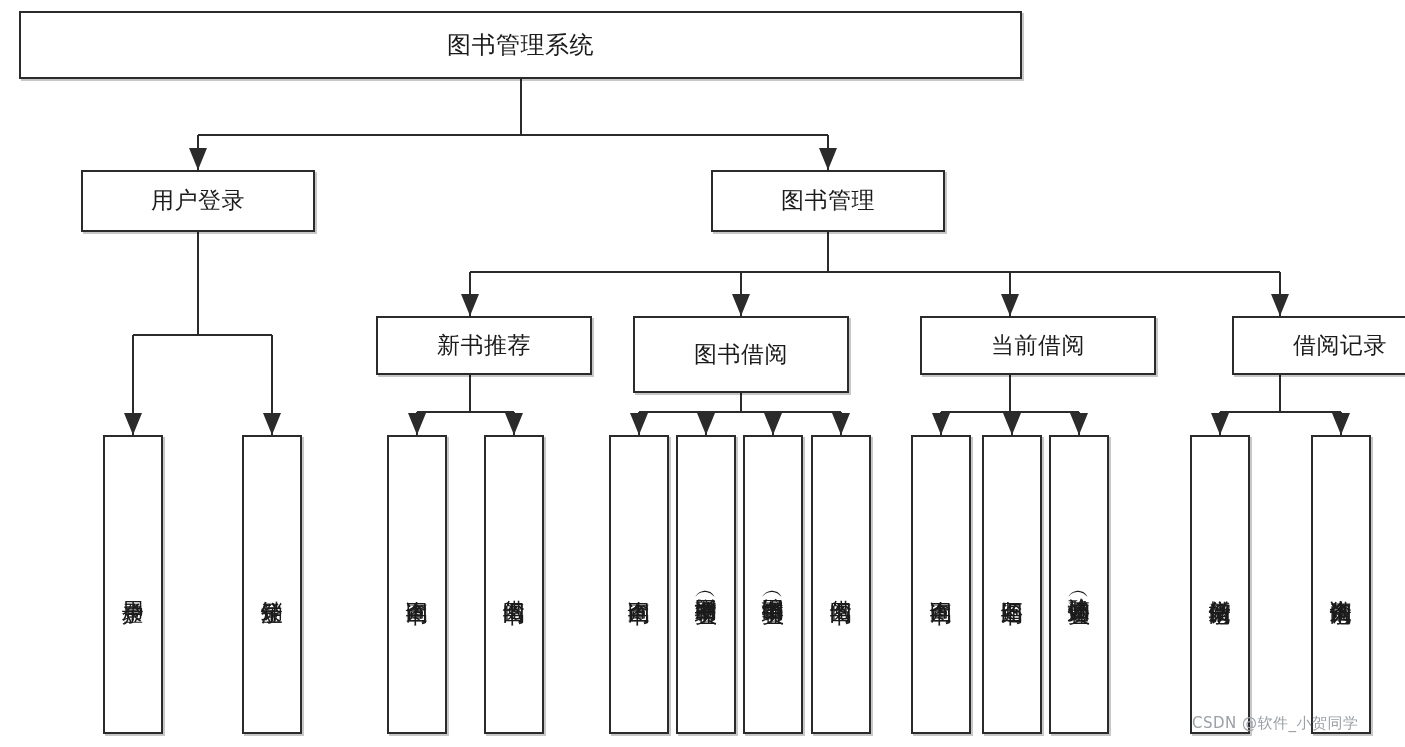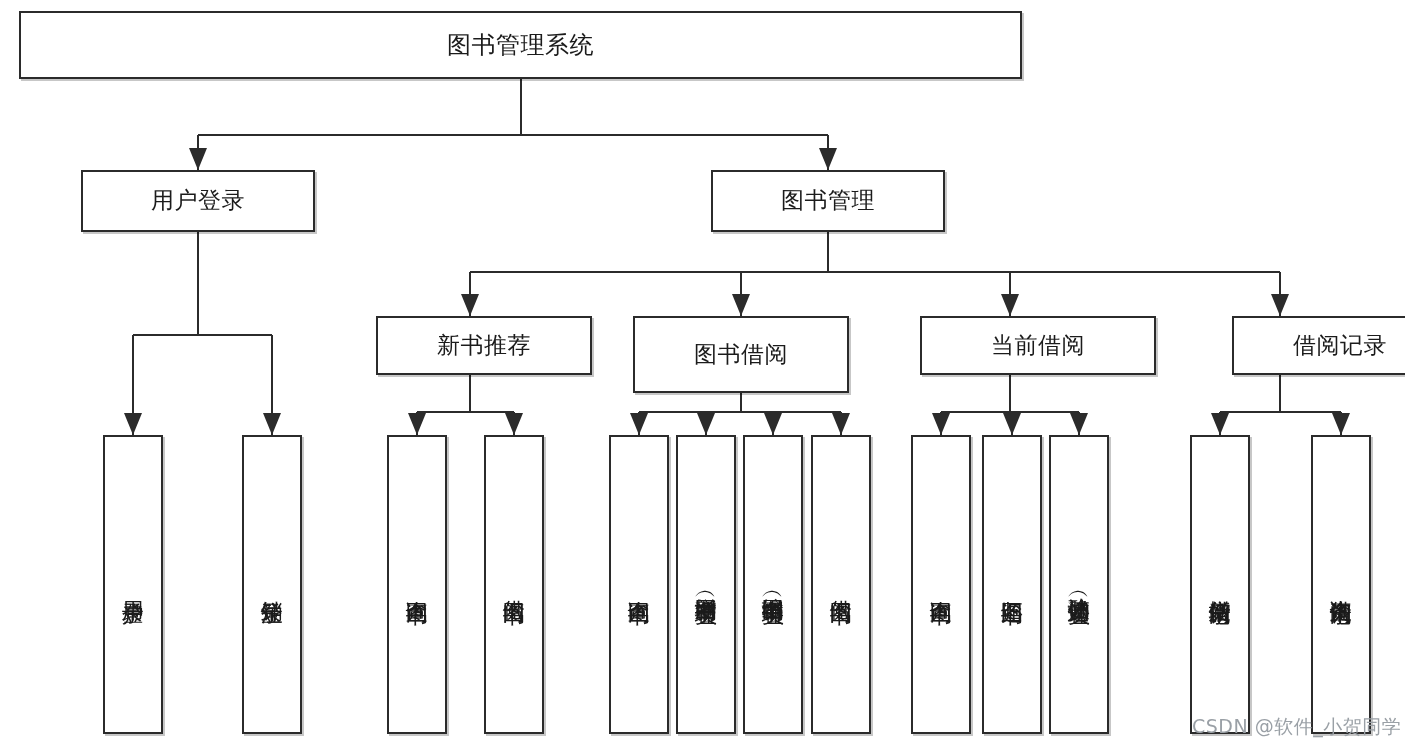--- a/index.html
+++ b/index.html
@@ -52,21 +52,21 @@
     text-orientation: upright;
     line-height: 1.25;
     letter-spacing: 1px;
     white-space: nowrap;
   }
   .node-title .node-label-h {
     font-size: 24px;
   }
   .watermark {
     position: absolute;
-    font-size: 19px;
+    font-size: 15px;
     color: #9aa0a6;
     white-space: nowrap;
     letter-spacing: 0.5px;
     pointer-events: none;
   }
 </style>
 </head>
 <body>
 
 <div id="diagram-root">

